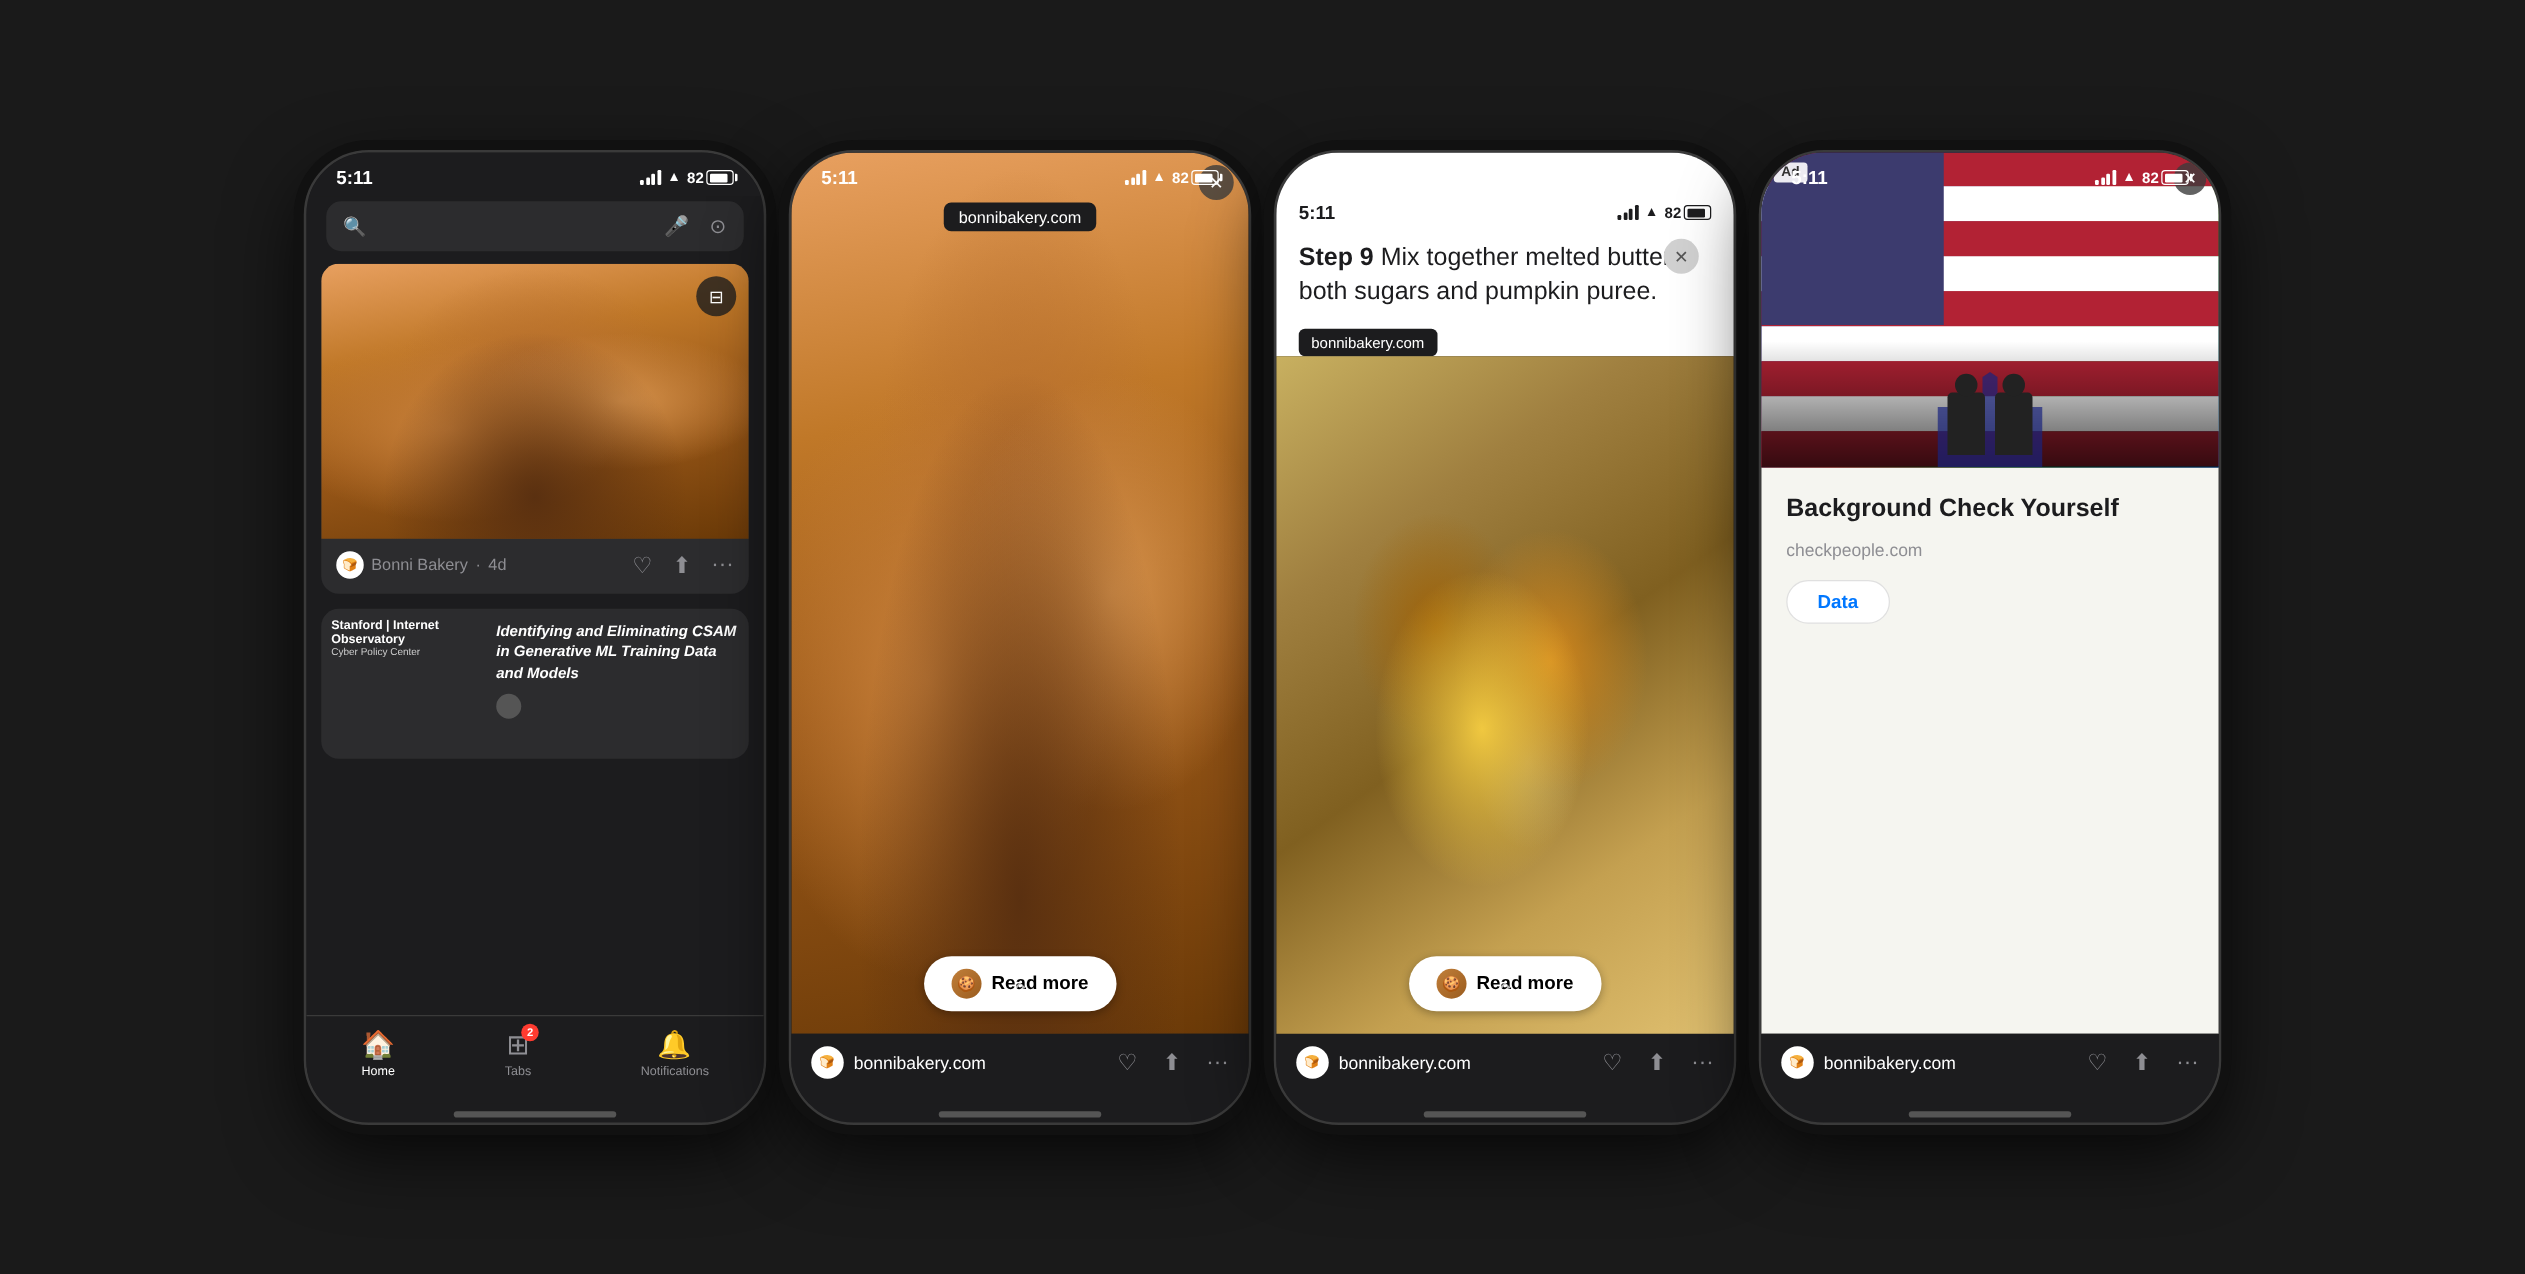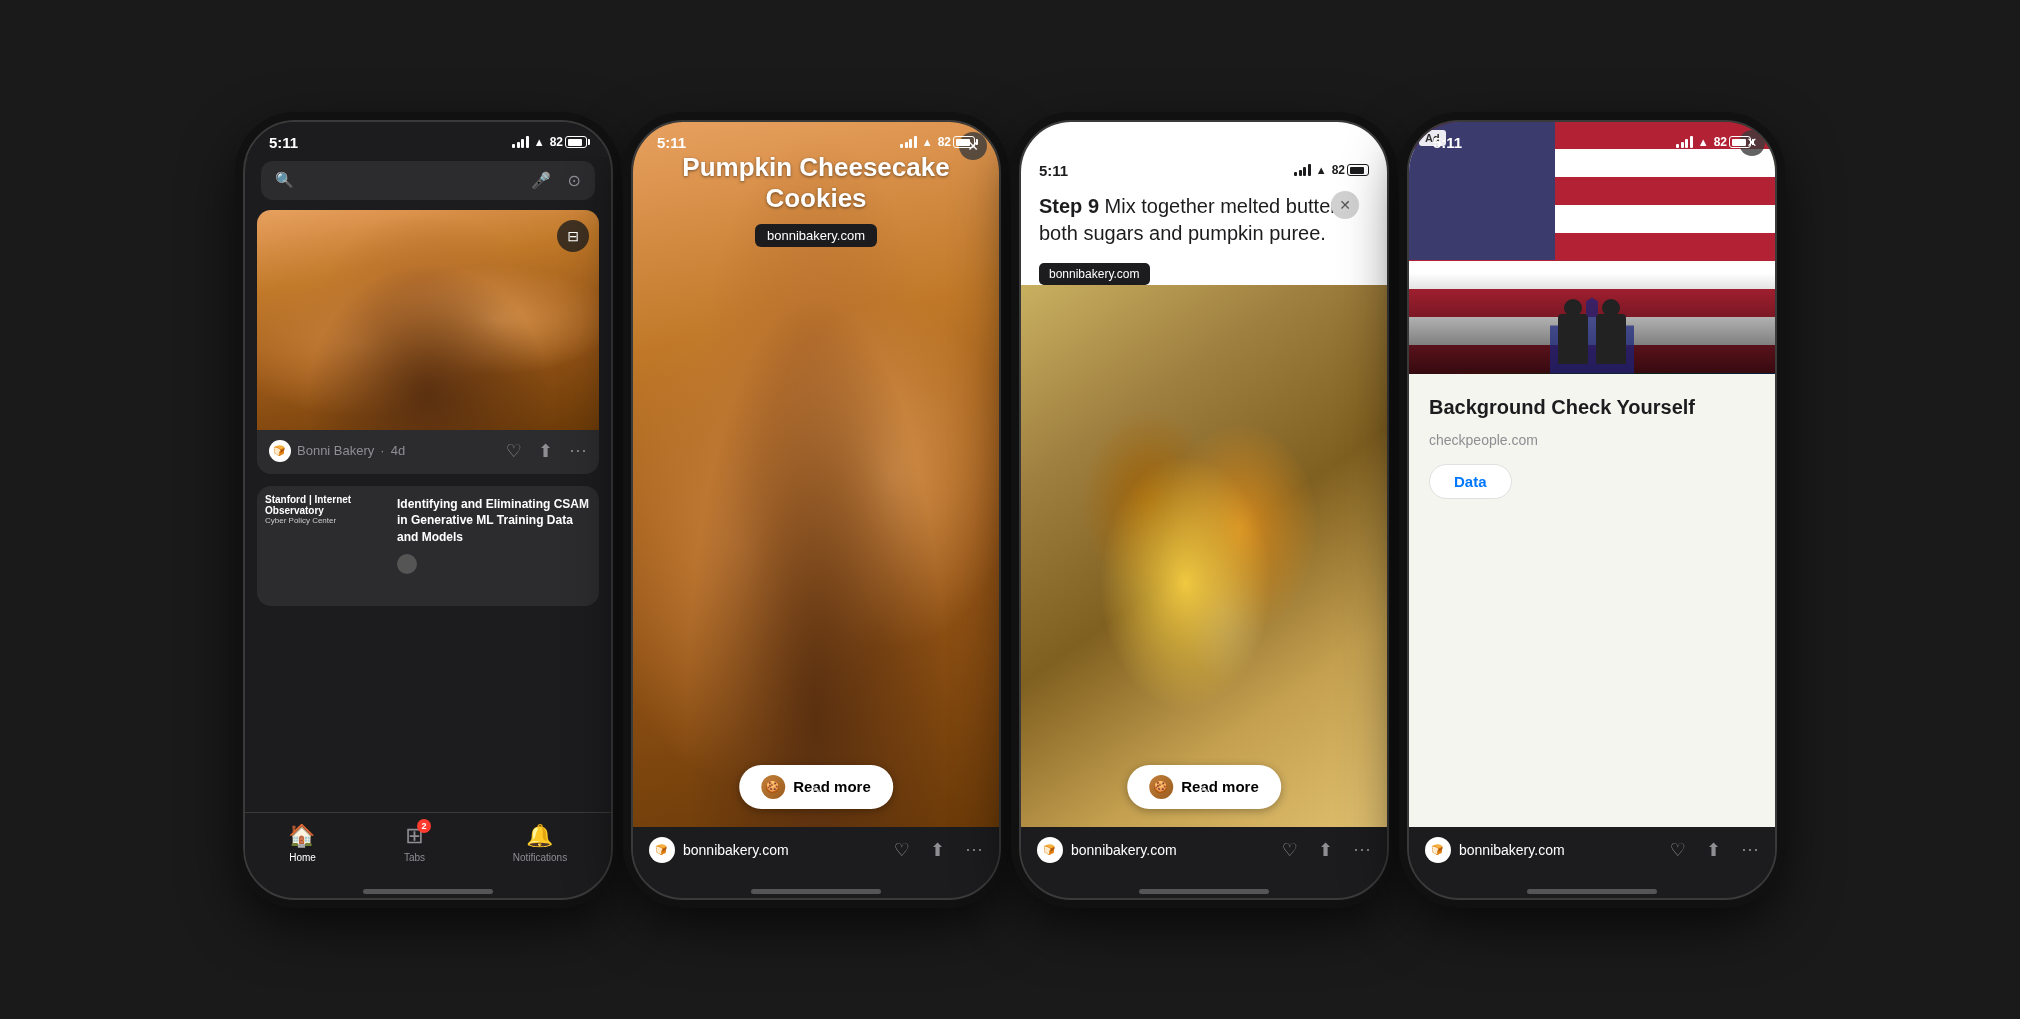--- a/index.html
+++ b/index.html
@@ -243,20 +243,21 @@
     }
 
     .internet-obs {
       font-size: 8px;
       color: #ccc;
     }
 
     .feed-card-2-content {
       padding: 10px;
       flex: 1;
+      font-style: italic;
     }
 
     .stanford-content-text {
       font-size: 12px;
       color: #fff;
       line-height: 1.4;
       font-weight: 600;
     }
 
     .stanford-author {
@@ -753,21 +754,20 @@
         <span>82</span>
         <div class="battery-icon">
             <div class="battery-fill"></div>
           </div>
       </div>
     </div>
   </div>
   <div class="article-overlay">
     <div class="article-image-full photo-cookies-stack">
       <div class="article-header-text">
-        <div class="article-title">Pumpkin Cheesecake Cookies</div>
         <div class="article-source-pill">bonnibakery.com</div>
       </div>
       <div class="close-btn">✕</div>
       <div class="read-more-btn">
         <div class="read-more-cookie-icon">🍪</div>
         <span class="read-more-text">Read more</span>
       </div>
       <div class="chevron-up">⌃</div>
     </div>
   </div>

